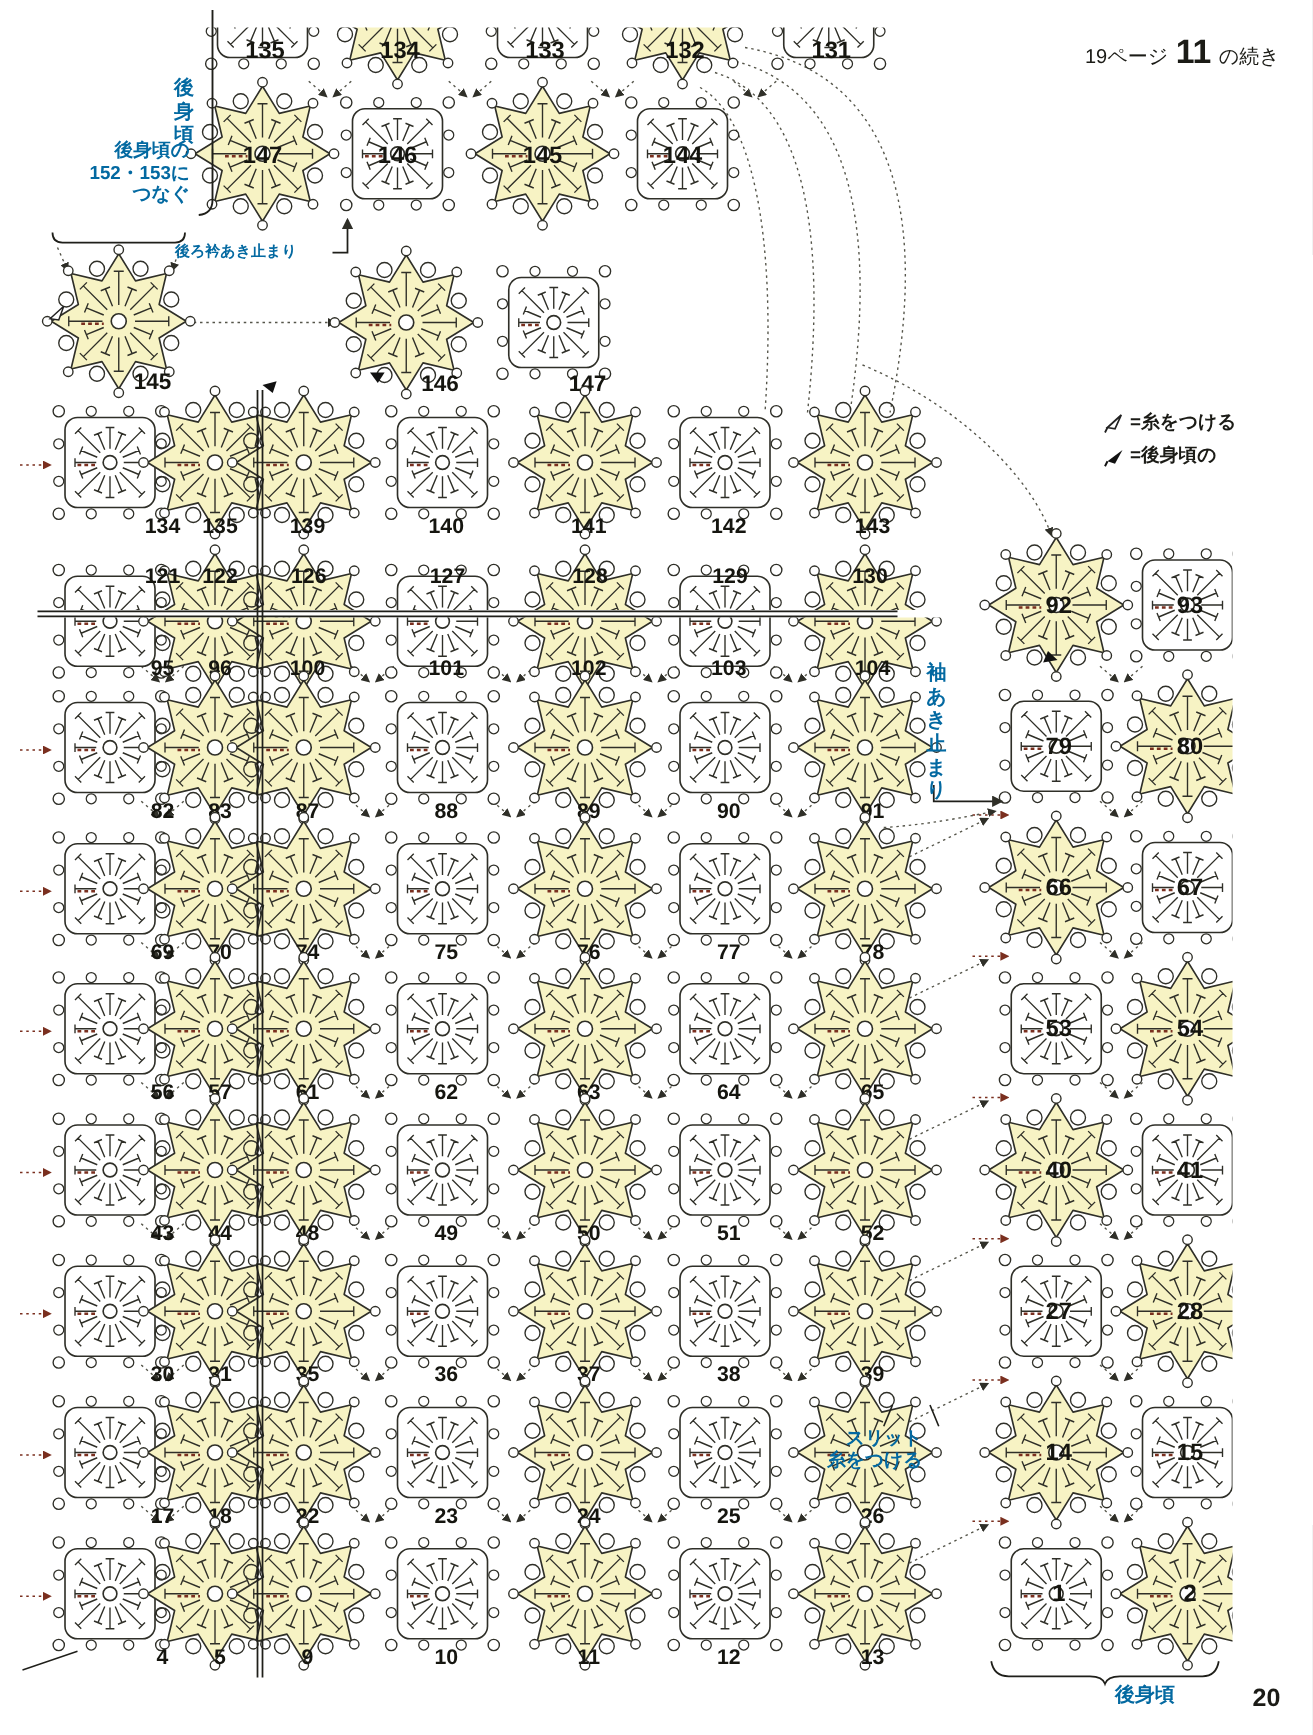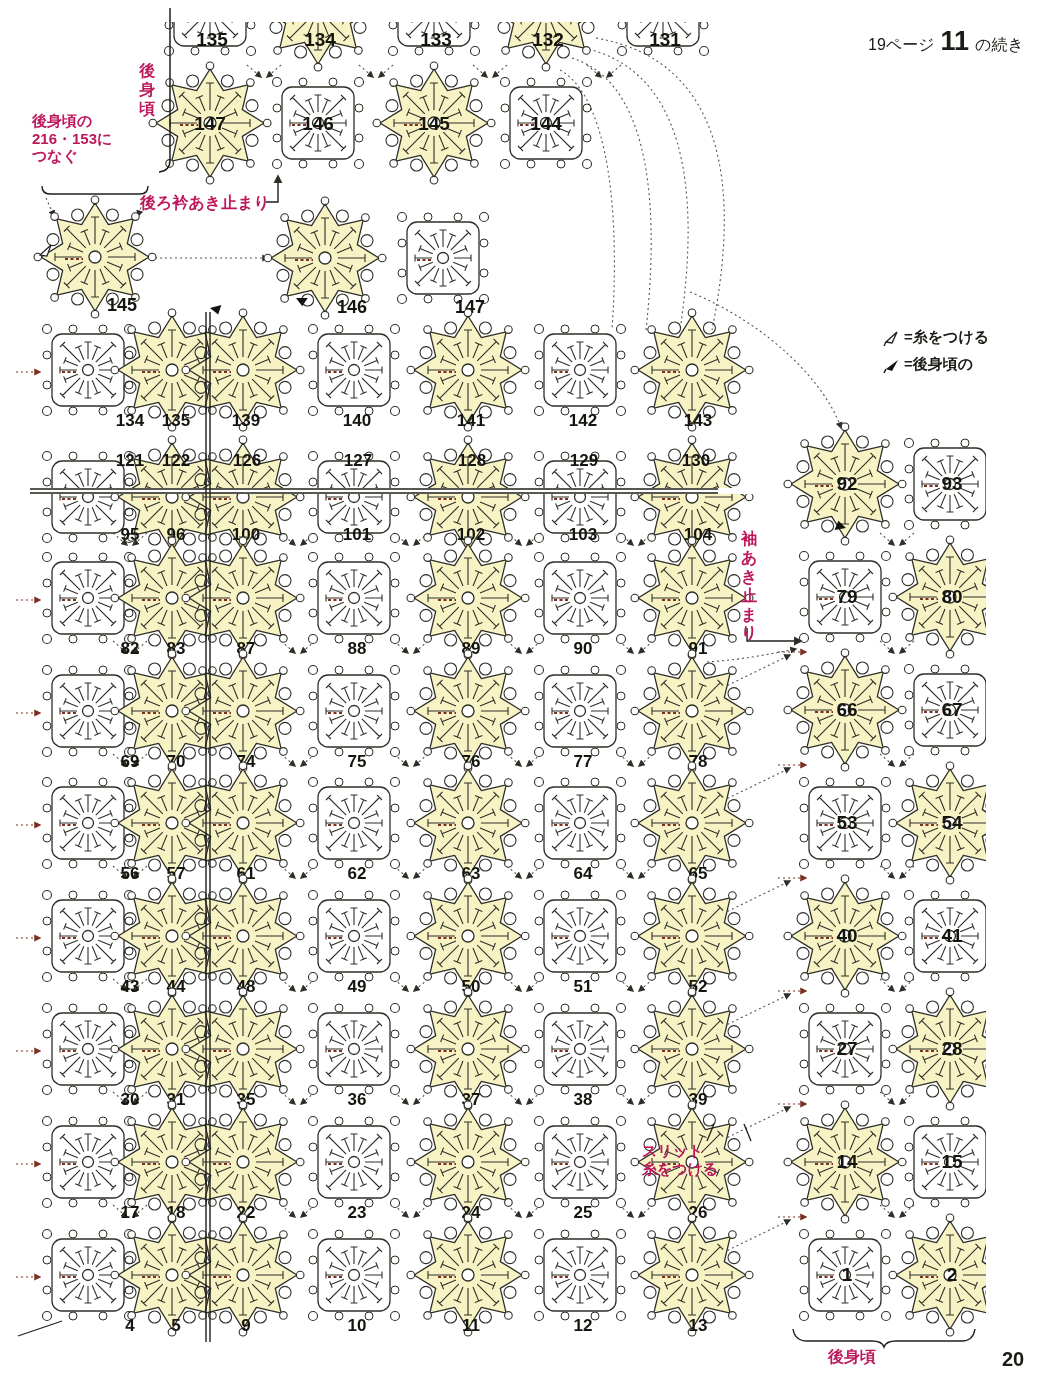--- a/index.html
+++ b/index.html
@@ -1,29 +1,29 @@
 <!DOCTYPE html>
 <html><head>
 <meta charset="utf-8">
 <style>
   html,body{margin:0;padding:0;background:#e8e8e8;}
   .page{position:relative;width:1050px;height:1388px;background:#ffffff;overflow:hidden;
         font-family:"Liberation Sans",sans-serif;color:#1b1b16;}
   #dsvg{position:absolute;left:0;top:0;}
   #dsvg text{font-family:"Liberation Sans",sans-serif;font-weight:bold;fill:#15150f;}
-  .ann{position:absolute;color:#be185d;font-weight:bold;line-height:1.18;}
+  .ann{position:absolute;color:#0369a1;font-weight:bold;line-height:1.18;}
   .vtext{width:1.15em;word-break:break-all;text-align:center;}
   .header{position:absolute;top:26px;left:868px;width:170px;display:flex;align-items:baseline;gap:6px;
           font-weight:normal;}
   .header .ref{font-size:16px;text-align:right;}
   .header .big{font-size:27px;font-weight:bold;}
   .legend{position:absolute;left:882px;top:328px;font-size:15px;font-weight:bold;}
   .legend-row{display:flex;align-items:flex-end;gap:4px;margin-bottom:8px;}
   .pageno{position:absolute;left:1002px;top:1348px;font-size:20px;font-weight:bold;}
-  .center{text-align:left;}
+  .center{text-align:right;}
 </style>
 </head>
 <body>
 
 <div class="page">
 
   <svg id="dsvg" width="1050" height="1388" viewBox="0 0 1050 1388">
       <defs>
         <marker id="ah" viewBox="0 0 10 10" refX="8" refY="5" markerWidth="6.5" markerHeight="6.5" orient="auto-start-reverse">
           <path d="M0 0 L10 5 L0 10 Z" fill="#2f2f28"></path>
@@ -471,25 +471,25 @@
         <path d="M4 12 L2 16" stroke="#111" stroke-width="1.6"></path>
       </svg>
       <span>=後身頃の</span>
     </div>
   </div>
 
   <div class="ann vtext" style="left:138px;top:62px;font-size:16px;">後身頃</div>
 
   <div class="ann center" style="left:32px;top:112px;width:120px;font-size:15px;">
     <div>後身頃の</div>
-    <div>216・153に</div>
+    <div>152・153に</div>
     <div>つなぐ</div>
   </div>
 
-  <div class="ann" style="left:140px;top:194px;font-size:16px;">後ろ衿あき止まり</div>
+  <div class="ann" style="left:140px;top:194px;font-size:12px;">後ろ衿あき止まり</div>
 
   <div class="ann vtext" style="left:740px;top:530px;font-size:16px;">袖あき止まり</div>
 
   <div class="ann center" style="left:642px;top:1142px;width:96px;font-size:15px;">
     <div>スリット</div>
     <div>糸をつける</div>
   </div>
 
   <div class="ann center" style="left:828px;top:1348px;width:112px;font-size:16px;">後身頃</div>
 

